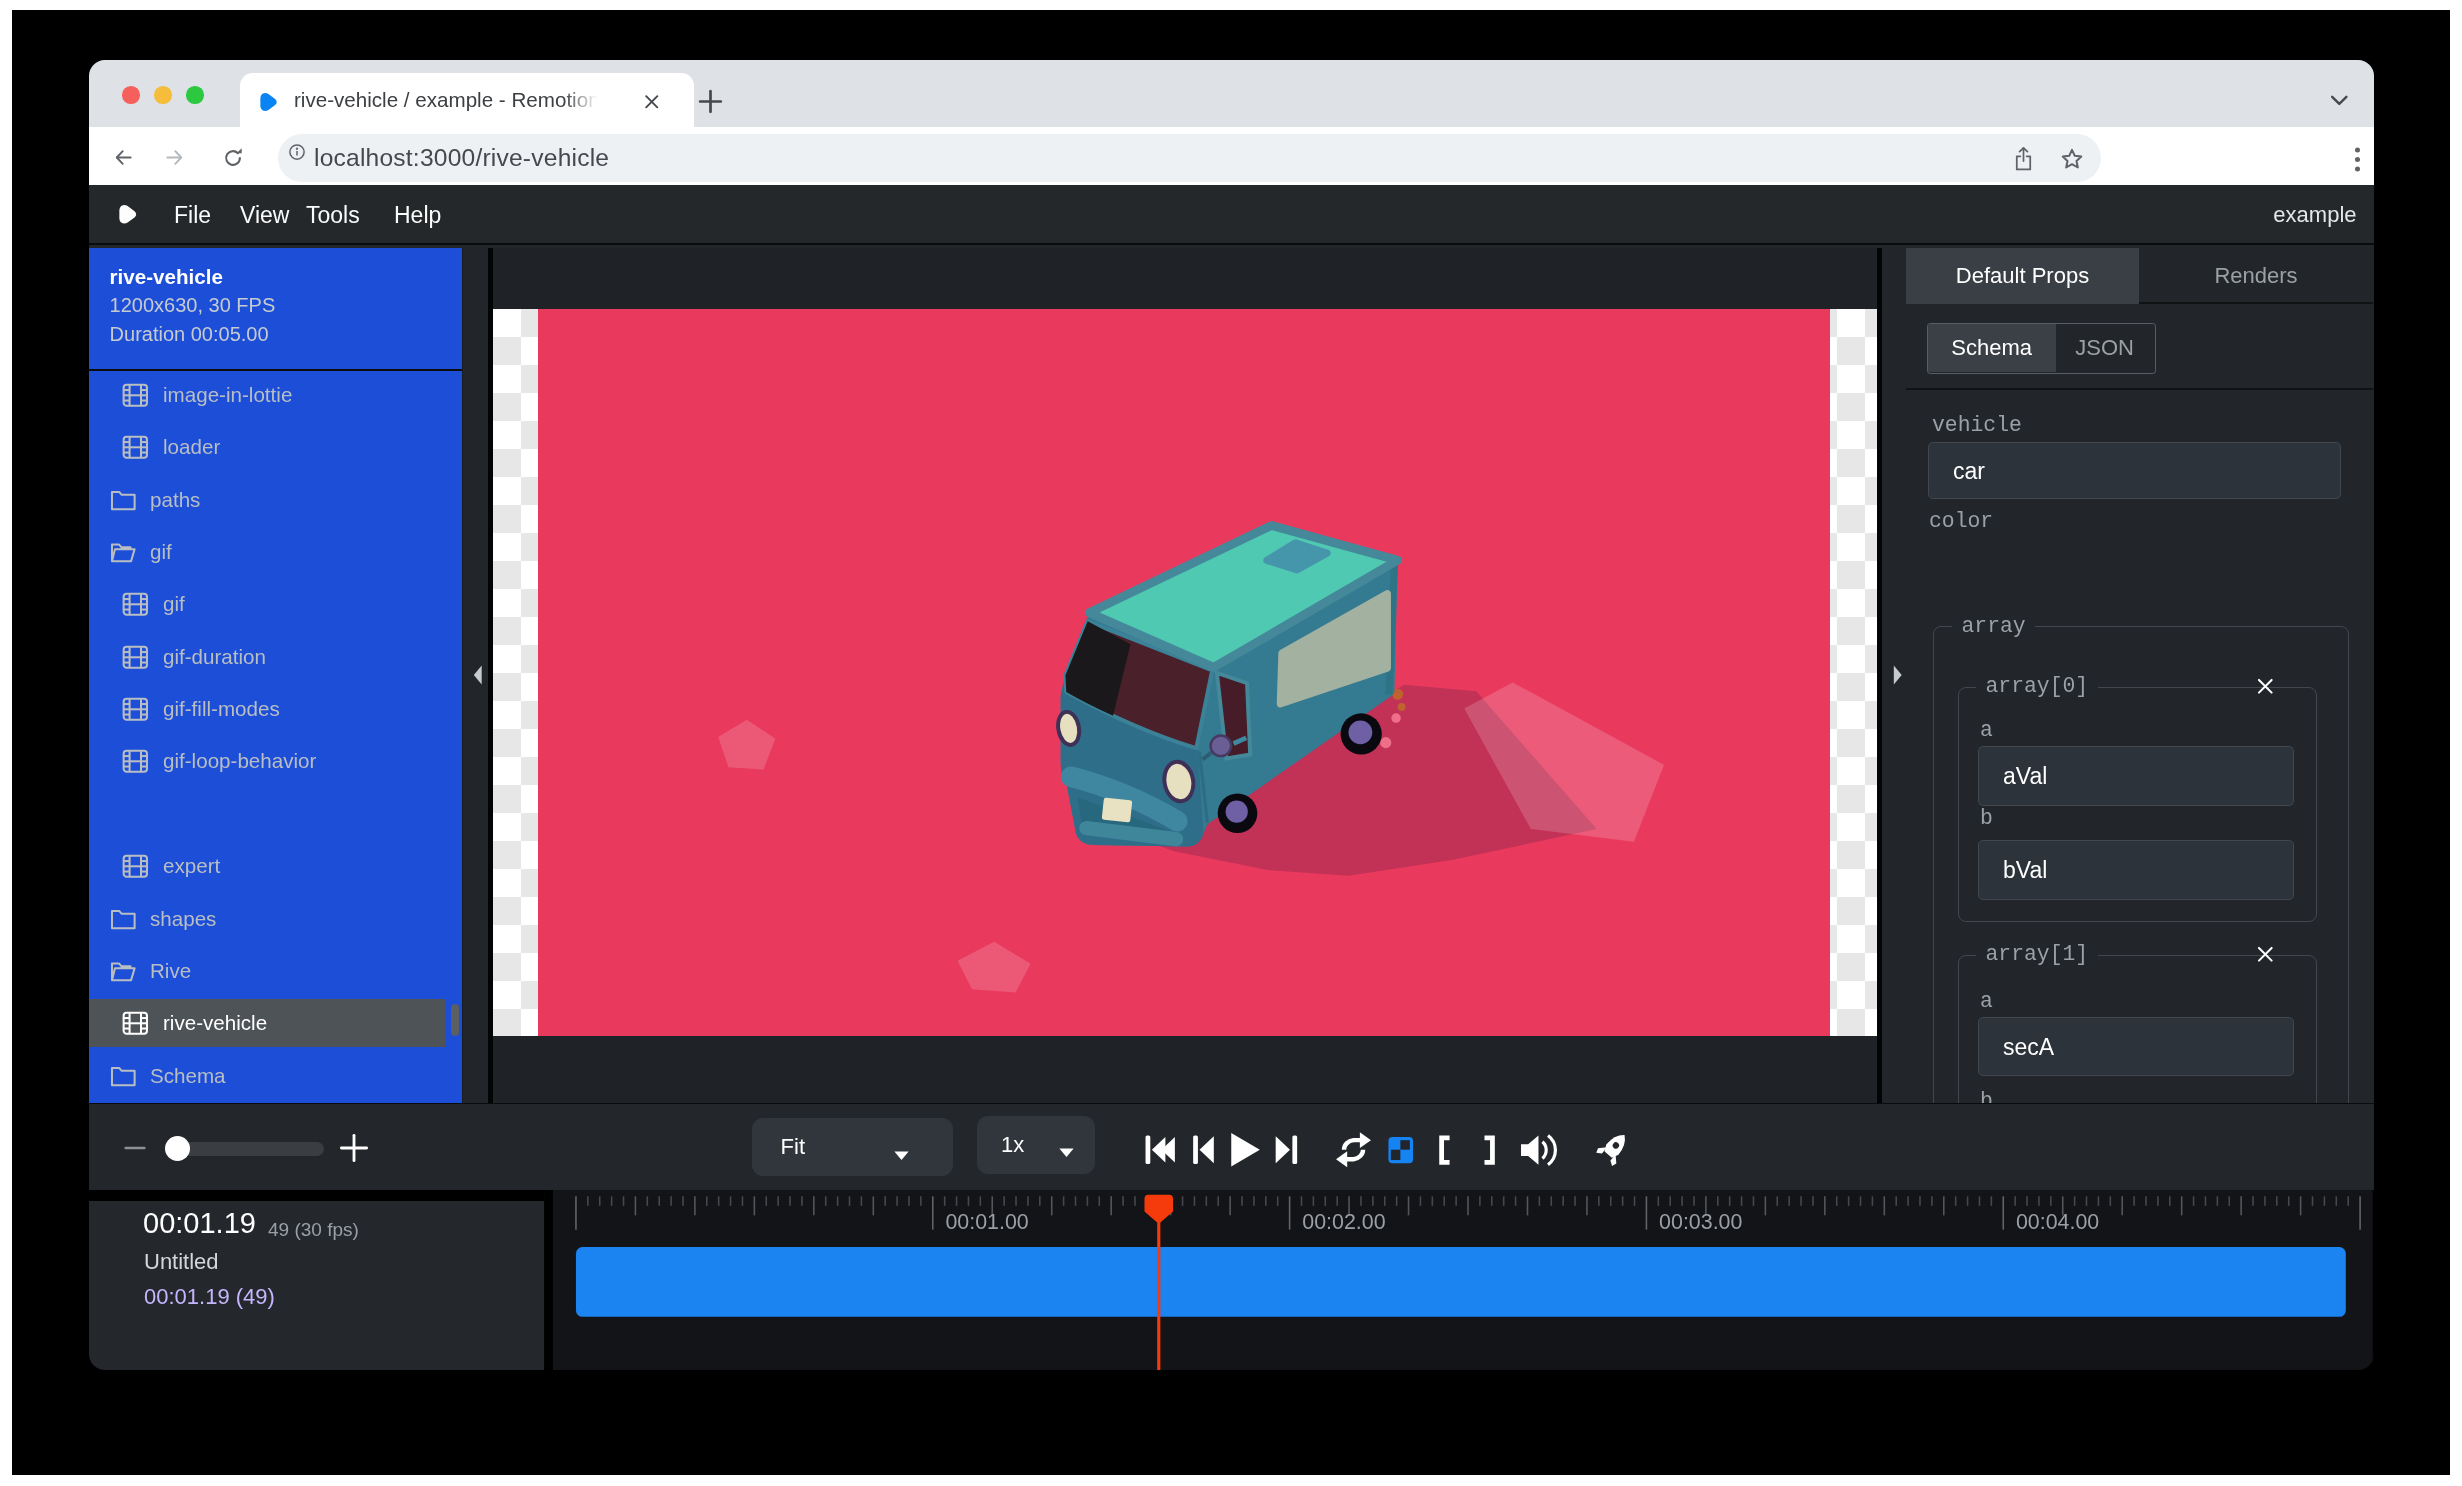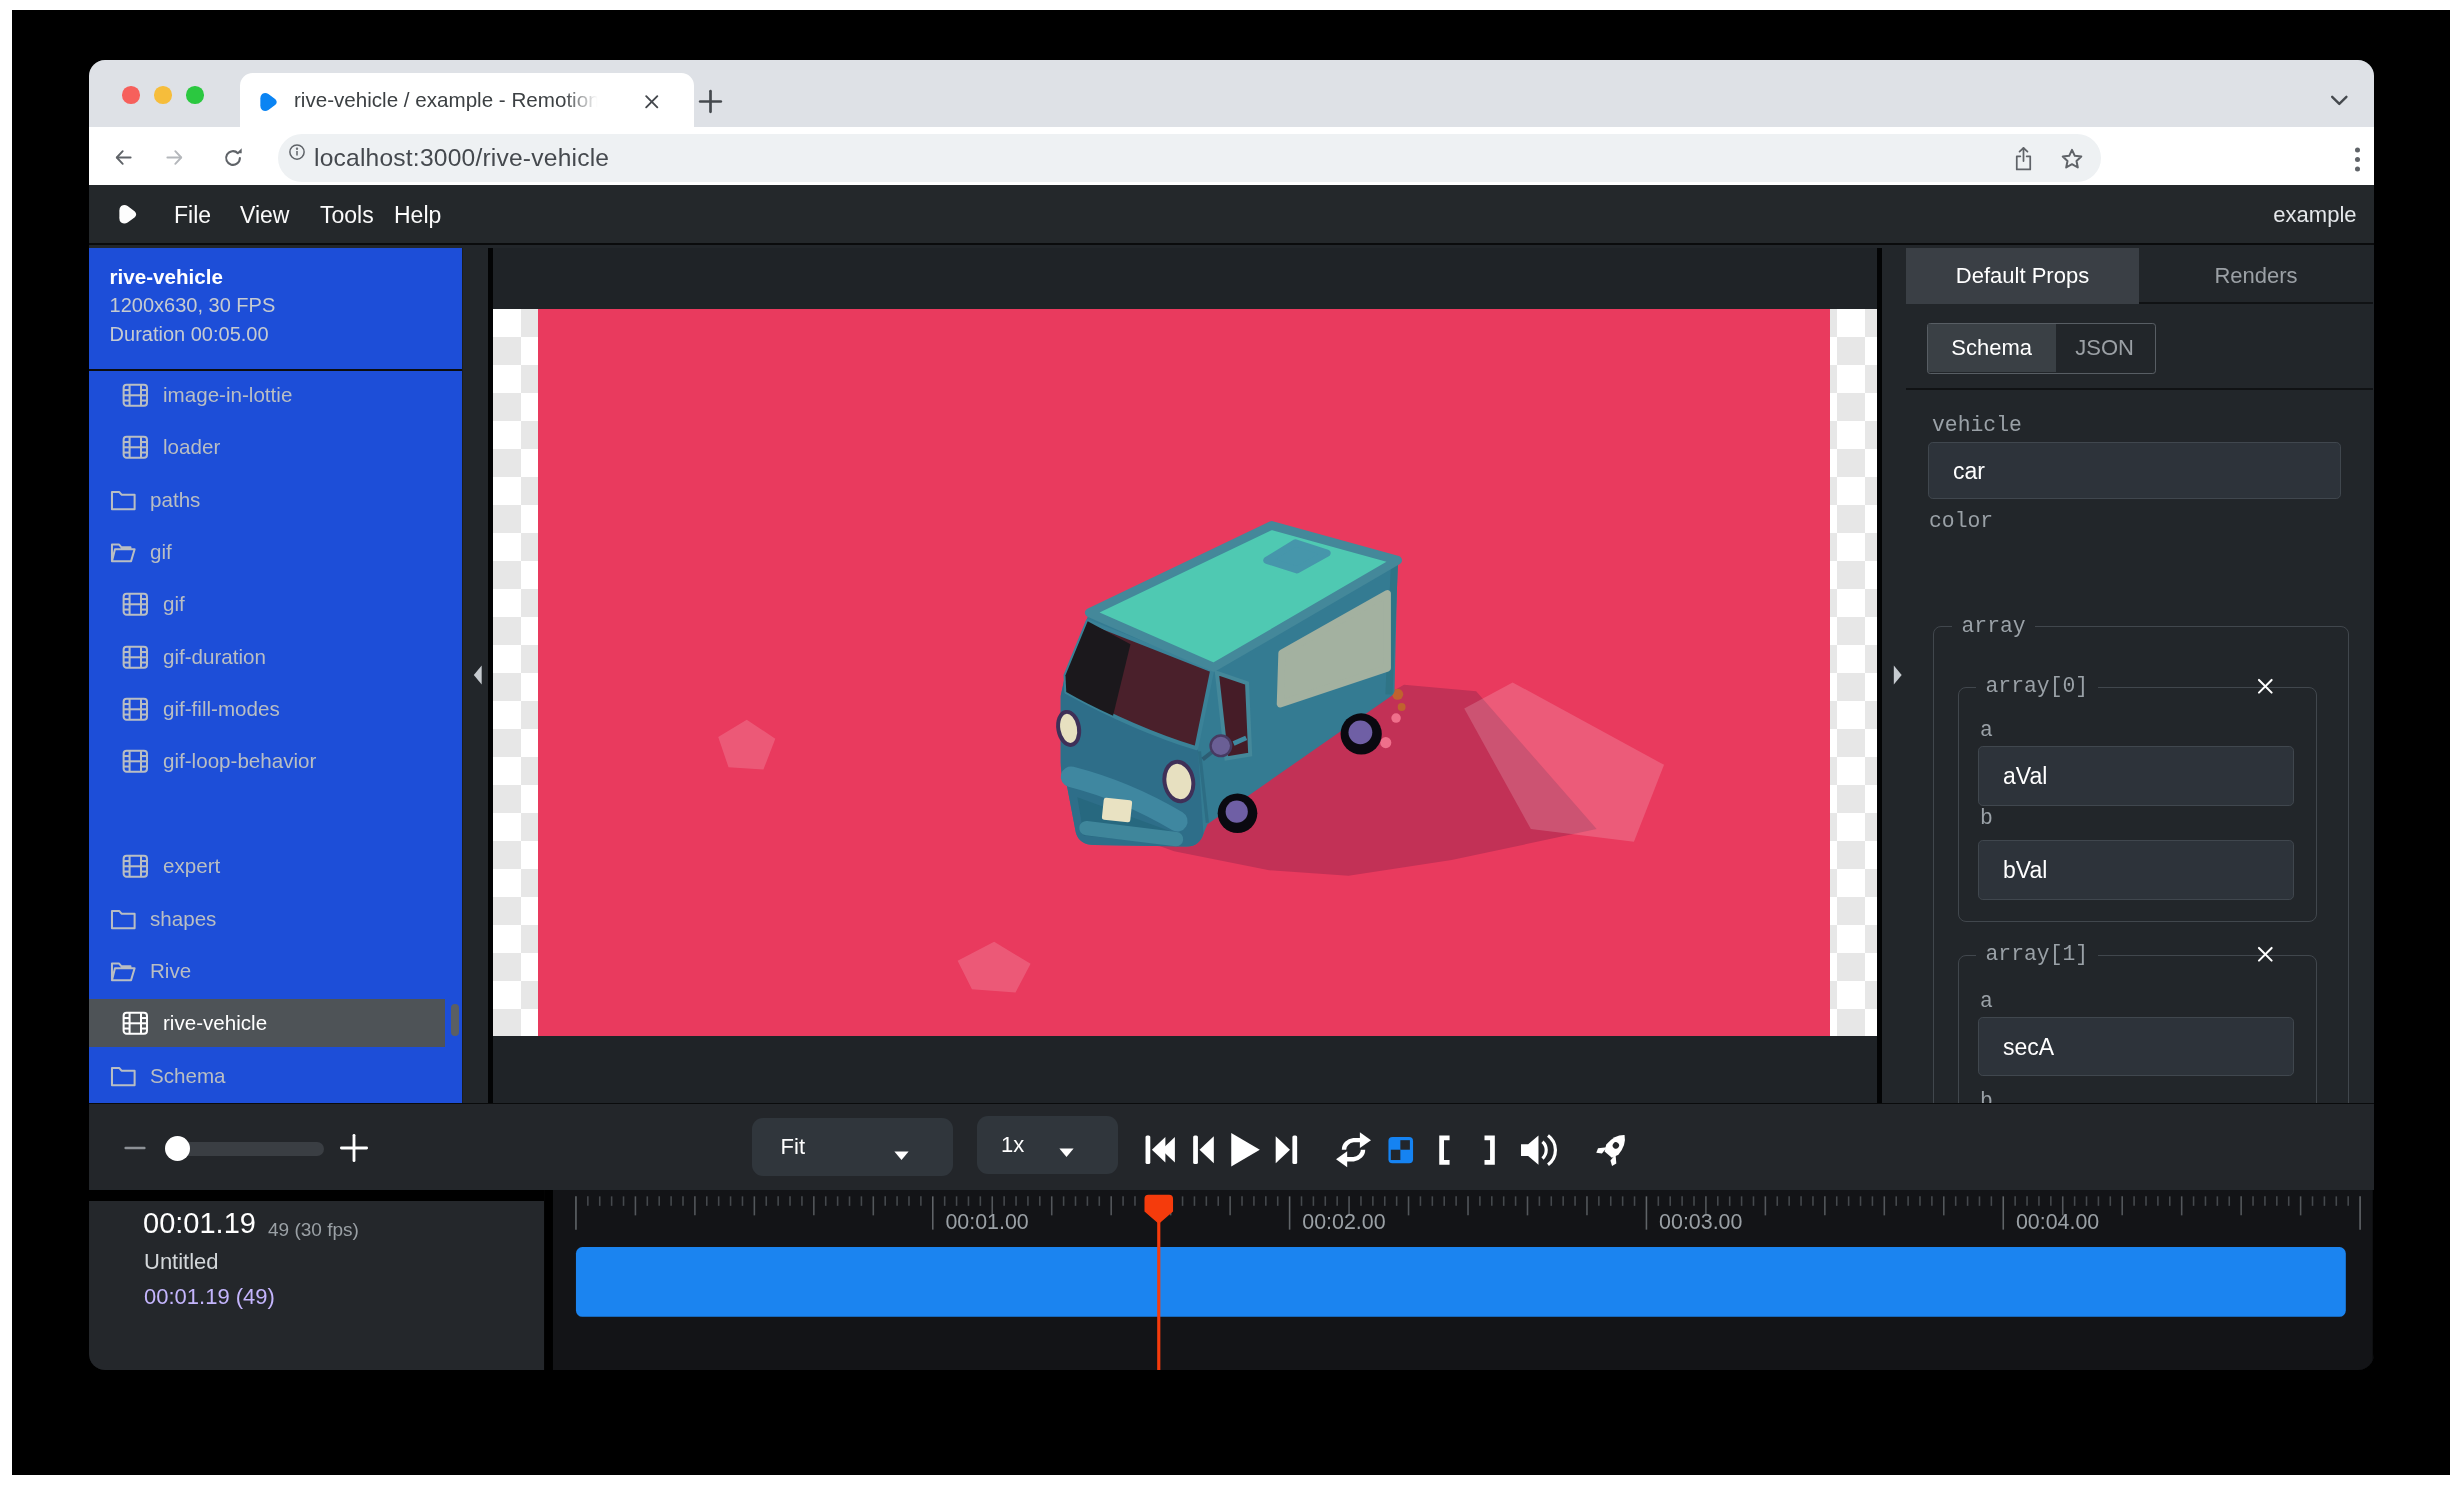--- a/index.html
+++ b/index.html
@@ -96,21 +96,21 @@
         <circle cx="7" cy="17" r="3.2"></circle>
         <circle cx="7" cy="29" r="3.2"></circle>
       </svg>
   </div>
   <div id="menubar">
     <svg class="abs" style="left:30px;top:19px" width="18" height="20.6" viewBox="0 0 100 112">
         <path d="M12 10 Q30 0 48 10 L88 40 Q103 56 88 72 L48 102 Q30 112 12 102 Q0 92 2 70 L2 42 Q0 20 12 10 Z" fill="#fdfdfd"></path>
       </svg>
     <span class="menuitem" style="left:85px">File</span>
     <span class="menuitem" style="left:151px">View</span>
-    <span class="menuitem" style="left:231px">Tools</span>
+    <span class="menuitem" style="left:217px">Tools</span>
     <span class="menuitem" style="left:305px">Help</span>
     <span class="menuitem" style="right:17.5px;color:#e4e7ea;font-size:22px">example</span>
   </div>
   <div id="content">
     <div id="sidebar">
       <div class="abs" style="left:20.6px;top:16.7px;font-size:20.6px;font-weight:bold;color:#fff">rive-vehicle</div>
       <div class="abs" style="left:20.6px;top:46px;font-size:20px;color:#c6cbd0">1200x630, 30 FPS</div>
       <div class="abs" style="left:20.6px;top:75px;font-size:20px;color:#c6cbd0">Duration 00:05.00</div>
       <div class="abs" style="left:0;top:121px;width:373px;height:1.6px;background:#0c0d0f"></div>
       <div class="row" style="top:123px;">
@@ -370,21 +370,21 @@
     <svg class="abs" style="left:250px;top:29px" width="30" height="30" viewBox="0 0 38 38" stroke="#fff" stroke-width="3.6" stroke-linecap="round">
         <line x1="19" y1="3" x2="19" y2="35"></line>
         <line x1="3" y1="19" x2="35" y2="19"></line>
       </svg>
     <div class="dd" style="left:663px;top:14.3px;width:201px;height:58px">
         <span class="abs" style="left:28.6px;top:50%;transform:translateY(-50%)">Fit</span>
         <span class="abs" style="left:140px;top:23px"><svg width="19" height="12.7" viewBox="0 0 24 16" fill="#fff">
             <polygon points="3,3 21,3 12,14"></polygon>
           </svg></span>
       </div>
-    <div class="dd" style="left:888px;top:12px;width:141px;height:58px">
+    <div class="dd" style="left:888px;top:12px;width:118px;height:58px">
         <span class="abs" style="left:24px;top:50%;transform:translateY(-50%)">1x</span>
         <span class="abs" style="left:80px;top:23px"><svg width="19" height="12.7" viewBox="0 0 24 16" fill="#fff">
             <polygon points="3,3 21,3 12,14"></polygon>
           </svg></span>
       </div>
     <svg class="abs" style="left:1047px;top:24.6px" width="516" height="43" viewBox="1432 1422 650 54" fill="#fff">
 <rect x="1444" y="1430" width="6" height="36" rx="2"></rect>
 <polygon points="1452,1448 1469,1432 1469,1464"></polygon>
 <polygon points="1464,1448 1481,1432 1481,1464"></polygon>
 <rect x="1504" y="1430" width="6" height="36" rx="2"></rect>

